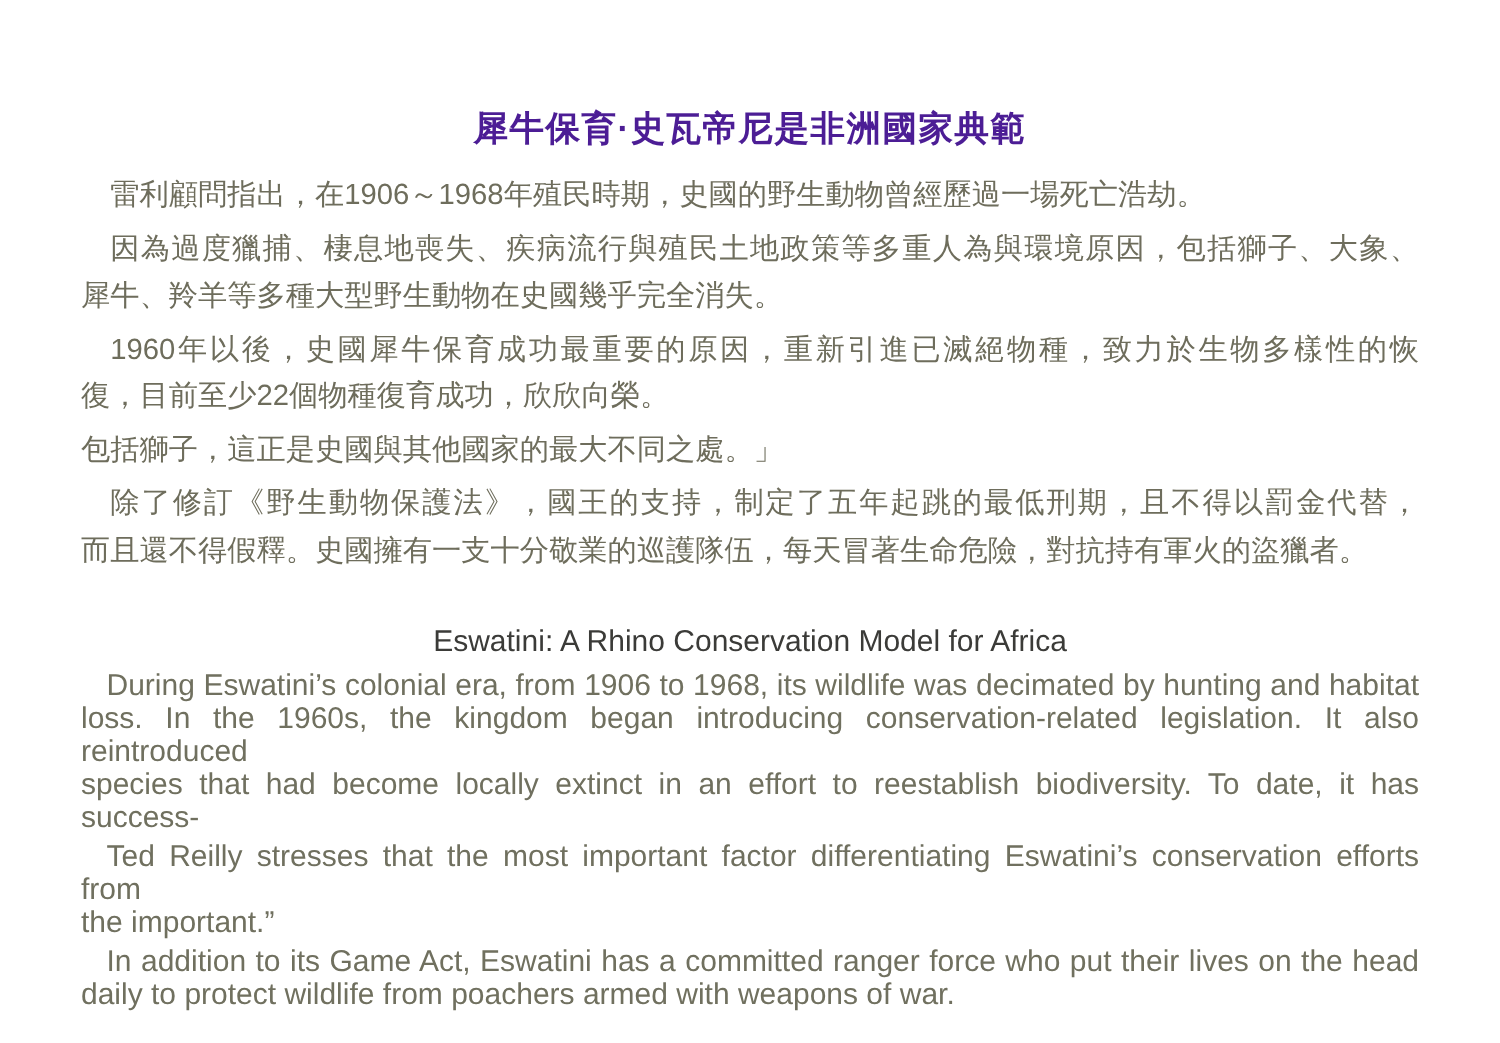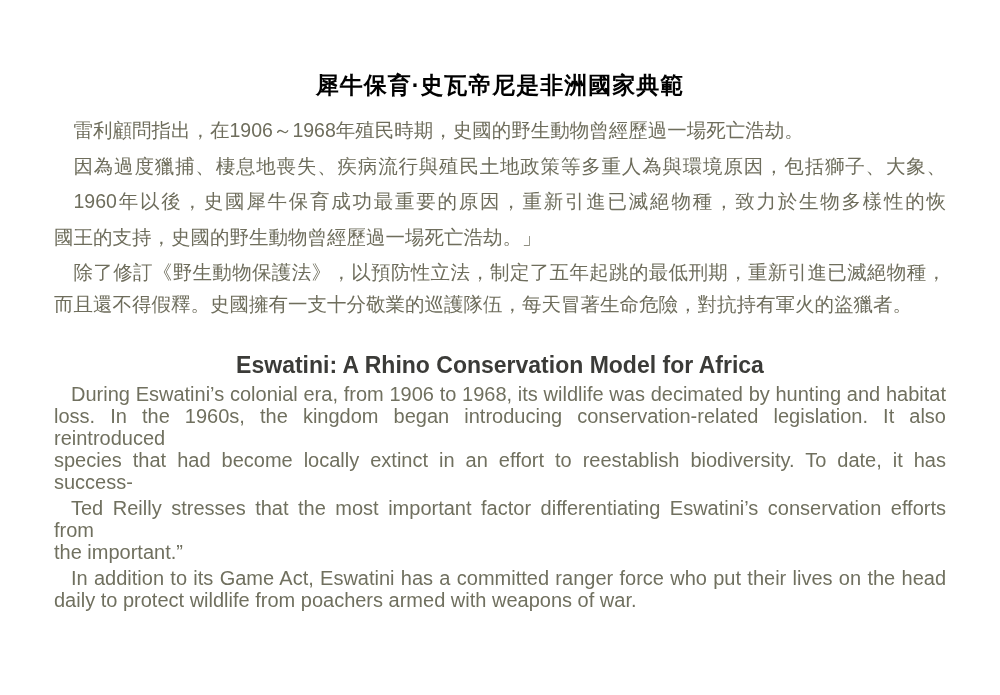--- a/index.html
+++ b/index.html
@@ -13,35 +13,35 @@
     font-family: "Liberation Sans", "DejaVu Sans", sans-serif;
   }
   .zh-title {
     margin: 0;
     padding-top: 71px;
     text-align: center;
     font-size: 23px;
     line-height: 28px;
     font-weight: bold;
     letter-spacing: 1px;
-    color: #000000;
+    color: #4c1d95;
   }
   .zh-body {
     margin: 16px 50px 0 50px;
     font-size: 19.5px;
     line-height: 31.5px;
     color: #6e6d5c;
   }
   .en-title {
     margin: 0;
     padding-top: 30px;
     text-align: center;
-    font-size: 23px;
+    font-size: 20px;
     line-height: 23px;
-    font-weight: bold;
+    font-weight: normal;
     color: #3b3b38;
   }
   .en-body {
     margin: 6px 50px 0 50px;
     font-size: 20px;
     line-height: 22px;
     color: #70705f;
   }
   .para { margin: 4px; padding: 0; }
   
@@ -66,32 +66,34 @@
   <h1 class="zh-title">犀牛保育·史瓦帝尼是非洲國家典範</h1>
 
   <div class="zh-body">
 
     <div class="para">
       <div class="line first last">雷利顧問指出，在1906～1968年殖民時期，史國的野生動物曾經歷過一場死亡浩劫。</div>
     </div>
 
     <div class="para">
       <div class="line first">因為過度獵捕、棲息地喪失、疾病流行與殖民土地政策等多重人為與環境原因，包括獅子、大象、</div>
+      <div class="line last">犀牛、羚羊等多種大型野生動物在史國幾乎完全消失。</div>
     </div>
 
     <div class="para">
       <div class="line first">1960年以後，史國犀牛保育成功最重要的原因，重新引進已滅絕物種，致力於生物多樣性的恢</div>
+      <div class="line last">復，目前至少22個物種復育成功，欣欣向榮。</div>
     </div>
 
     <div class="para">
-      <div class="line last">國王的支持，史國的野生動物曾經歷過一場死亡浩劫。」</div>
+      <div class="line last">包括獅子，這正是史國與其他國家的最大不同之處。」</div>
     </div>
 
     <div class="para">
-      <div class="line first">除了修訂《野生動物保護法》，以預防性立法，制定了五年起跳的最低刑期，重新引進已滅絕物種，</div>
+      <div class="line first">除了修訂《野生動物保護法》，國王的支持，制定了五年起跳的最低刑期，且不得以罰金代替，</div>
       <div class="line last">而且還不得假釋。史國擁有一支十分敬業的巡護隊伍，每天冒著生命危險，對抗持有軍火的盜獵者。</div>
     </div>
 
   </div>
 
   <h2 class="en-title">Eswatini: A Rhino Conservation Model for Africa</h2>
 
   <div class="en-body">
 
     <div class="para">

